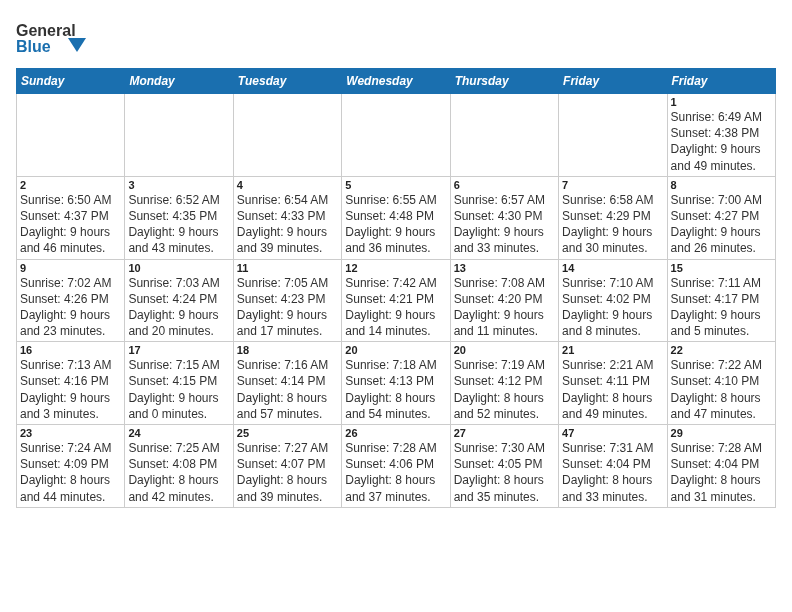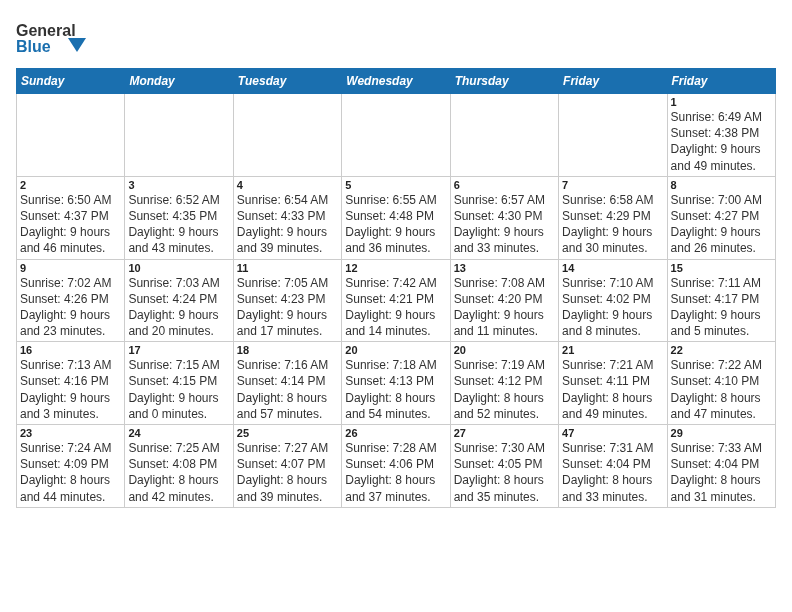--- a/index.html
+++ b/index.html
@@ -265,21 +265,21 @@
           </td>
           <td>
             <span class="day-number">20</span>
             <div class="day-info">Sunrise: 7:19 AM
 Sunset: 4:12 PM
 Daylight: 8 hours
 and 52 minutes.</div>
           </td>
           <td>
             <span class="day-number">21</span>
-            <div class="day-info">Sunrise: 7:21 AM
+            <div class="day-info">Sunrise: 2:21 AM
 Sunset: 4:11 PM
 Daylight: 8 hours
 and 49 minutes.</div>
           </td>
           <td>
             <span class="day-number">22</span>
             <div class="day-info">Sunrise: 7:22 AM
 Sunset: 4:10 PM
 Daylight: 8 hours
 and 47 minutes.</div>
@@ -323,21 +323,21 @@
           </td>
           <td>
             <span class="day-number">47</span>
             <div class="day-info">Sunrise: 7:31 AM
 Sunset: 4:04 PM
 Daylight: 8 hours
 and 33 minutes.</div>
           </td>
           <td>
             <span class="day-number">29</span>
-            <div class="day-info">Sunrise: 7:33 AM
+            <div class="day-info">Sunrise: 7:28 AM
 Sunset: 4:04 PM
 Daylight: 8 hours
 and 31 minutes.</div>
           </td>
         </tr>
       </tbody>
   </table>
 </div>
 
 </body></html>

